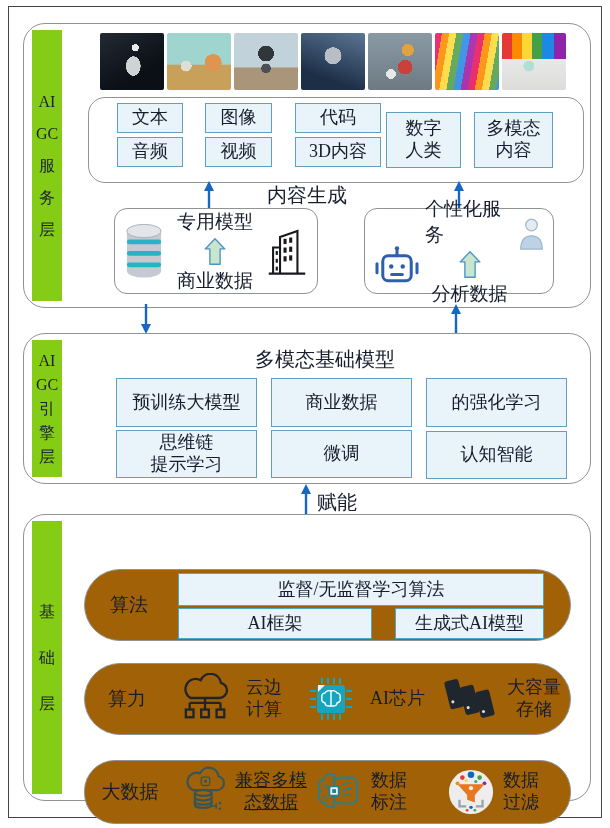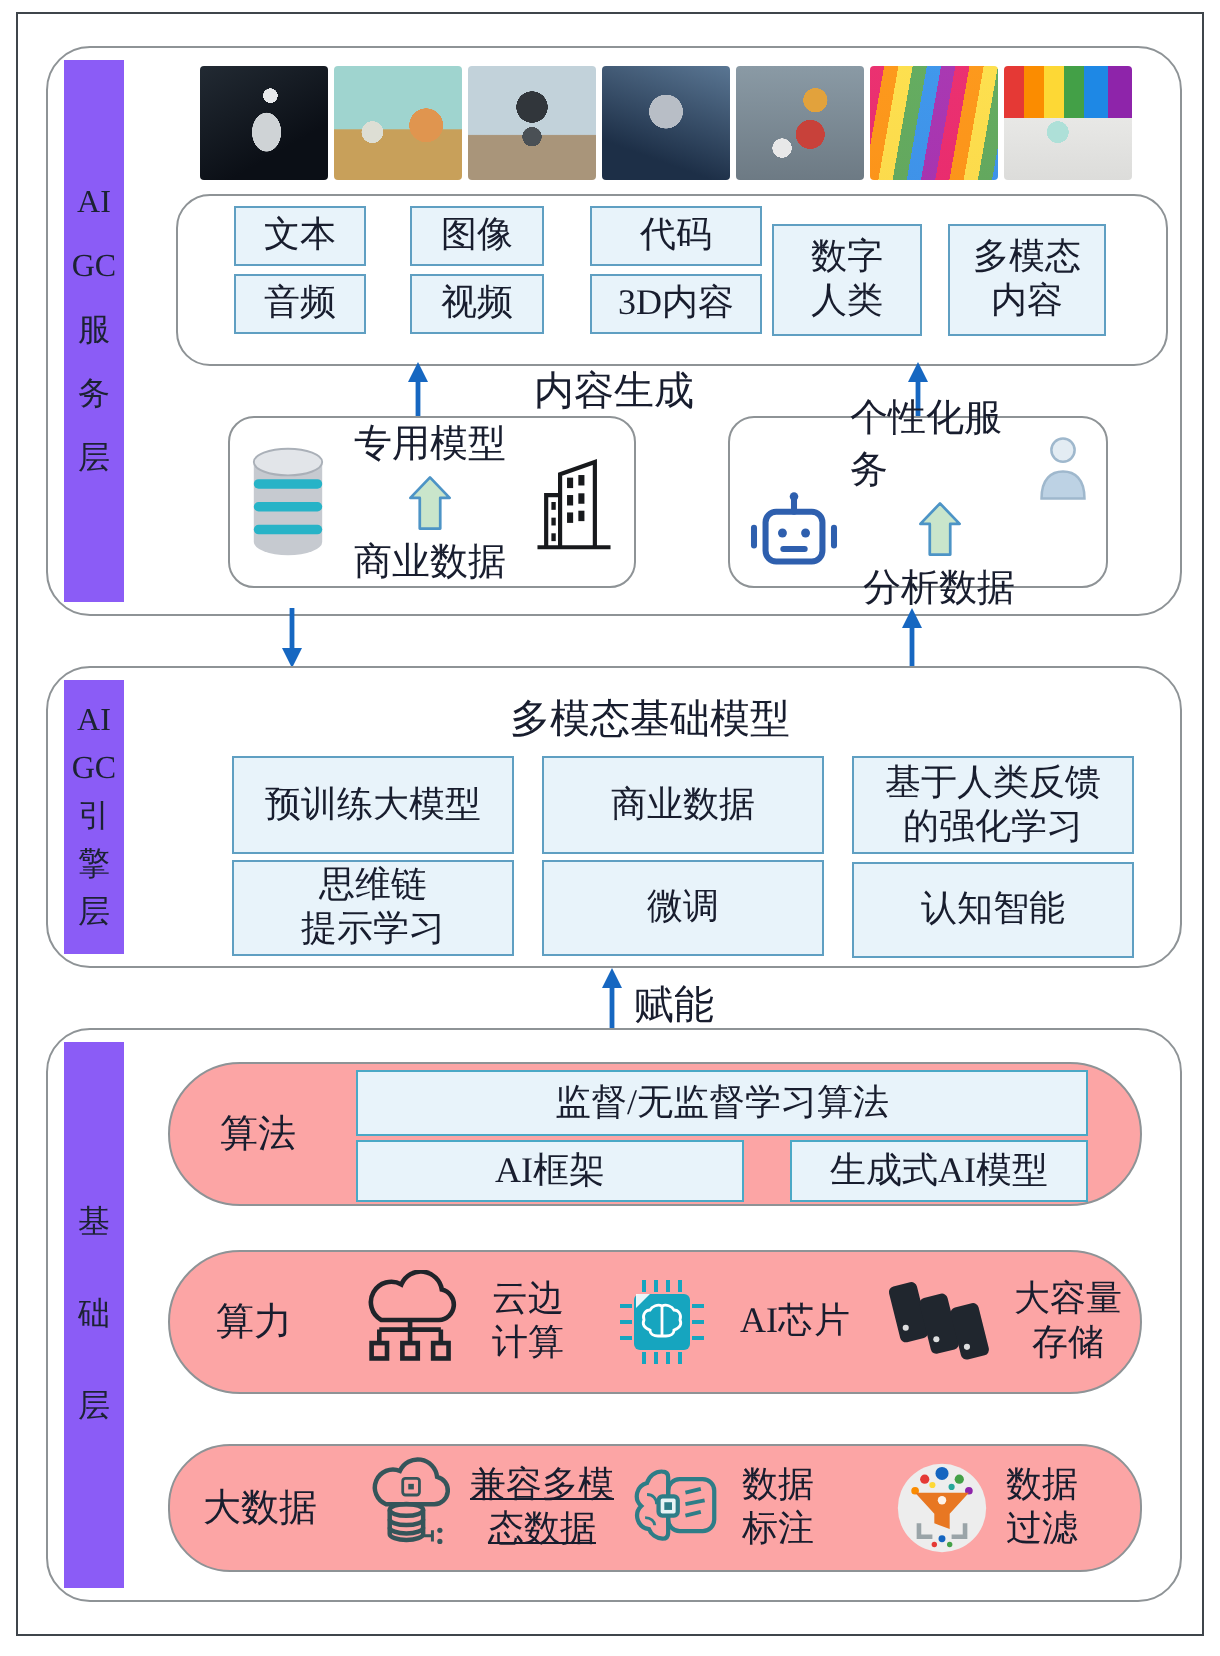--- a/index.html
+++ b/index.html
@@ -1,30 +1,30 @@
 <!DOCTYPE html>
 <html><head>
 <meta charset="utf-8">
 <style>
   html,body{margin:0;padding:0;background:#fff;}
   body{width:610px;height:828px;position:relative;overflow:hidden;
        font-family:"Liberation Serif","DejaVu Serif",serif;color:#181d2e;}
   .frame{position:absolute;left:8px;top:6px;width:592px;height:810px;
          border:1.6px solid #3f454b;background:#fff;}
   .layer{position:absolute;background:#fff;border:1.2px solid #8e9396;border-radius:22px;}
-  .greenbar{position:absolute;left:8px;top:6px;bottom:6px;width:30px;background:#8b5cf6;
+  .greenbar{position:absolute;left:8px;top:6px;bottom:6px;width:30px;background:#84cc16;
             display:flex;flex-direction:column;align-items:center;justify-content:center;
             font-size:16px;line-height:20px;color:#1c2233;}
   .gap12{gap:12px}.gap4{gap:4px}.gap26{gap:26px}
   .abs{position:absolute;}
   .bluebox{position:absolute;background:#e8f3fa;border:1.2px solid #5f9fc2;
            display:flex;flex-direction:column;align-items:center;justify-content:center;
            font-size:18px;line-height:1.22;text-align:center;color:#181d2e;}
   .roundbox{position:absolute;background:#fff;border:1.2px solid #8e9396;border-radius:14px;}
-  .pill{position:absolute;background:#fca5a5;border:1.2px solid #8e9396;border-radius:36px;}
+  .pill{position:absolute;background:#a16207;border:1.2px solid #8e9396;border-radius:36px;margin-top:38px;}
   .lbl{font-size:20px;text-align:center;color:#181d2e;}
   .rowlabel{font-size:19px;color:#181d2e;}
   .ctext{font-size:18px;line-height:1.2;text-align:center;color:#181d2e;}
   .thumbs{position:absolute;left:76px;top:9px;display:flex;gap:3px;}
   .thumb{width:64px;height:57px;border-radius:2px;}
   .t1{background:radial-gradient(ellipse 18px 24px at 52% 58%,#cfd3d6 0 40%,transparent 41%),
       radial-gradient(circle 6px at 55% 26%,#e8eaec 0 60%,transparent 61%),
       linear-gradient(150deg,#222a33,#0b0f16 70%);}
   .t2{background:radial-gradient(circle 14px at 72% 52%,#e0954f 0 60%,transparent 61%),
       radial-gradient(circle 9px at 30% 58%,#ddded4 0 60%,transparent 61%),
@@ -190,21 +190,20 @@
 
     <div class="bluebox" style="left:92px;top:44px;width:139px;height:47px;">
       <div>预训练大模型</div>
         <div></div>
       </div>
     <div class="bluebox" style="left:247px;top:44px;width:139px;height:47px;">
       <div>商业数据</div>
         <div></div>
       </div>
     <div class="bluebox" style="left:402px;top:44px;width:139px;height:47px;">
-      <div>基于人类反馈</div>
         <div>的强化学习</div>
       </div>
     <div class="bluebox" style="left:92px;top:96px;width:139px;height:46px;">
       <div>思维链</div>
         <div>提示学习</div>
       </div>
     <div class="bluebox" style="left:247px;top:96px;width:139px;height:46px;">
       <div>微调</div>
         <div></div>
       </div>

